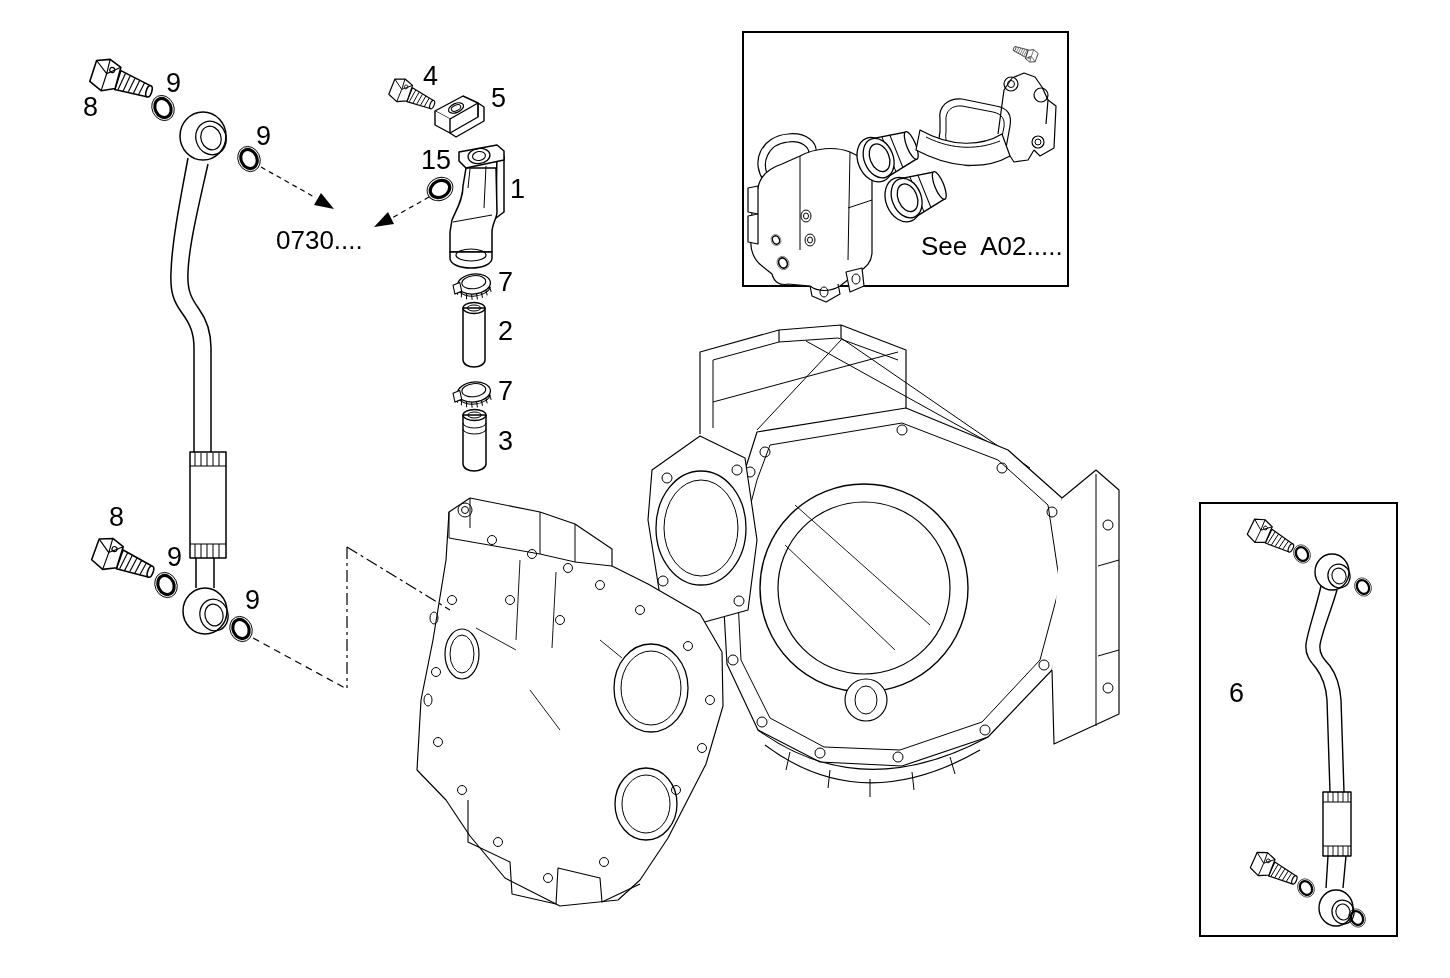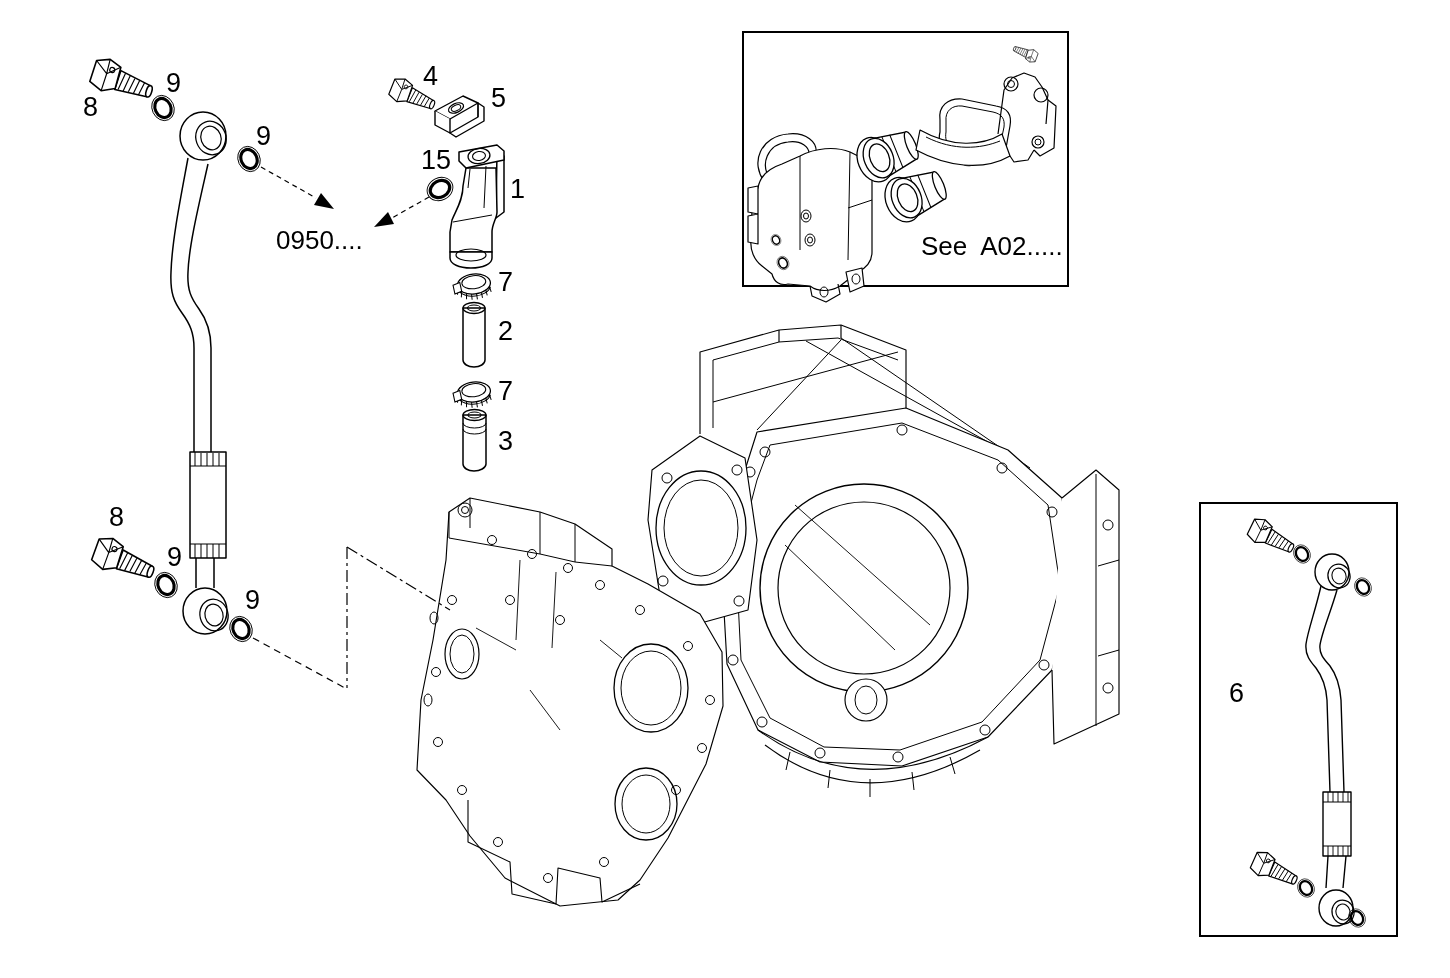--- a/index.html
+++ b/index.html
@@ -272,16 +272,16 @@
 <span class="callout" style="left:510px;top:176px">1</span>
 <span class="callout" style="left:498px;top:269px">7</span>
 <span class="callout" style="left:498px;top:318px">2</span>
 <span class="callout" style="left:498px;top:378px">7</span>
 <span class="callout" style="left:498px;top:428px">3</span>
 <span class="callout" style="left:109px;top:504px">8</span>
 <span class="callout" style="left:167px;top:544px">9</span>
 <span class="callout" style="left:245px;top:587px">9</span>
 <span class="callout" style="left:1229px;top:680px">6</span>
 
-<span class="note" style="left:276px;top:227px">0950....</span>
+<span class="note" style="left:276px;top:227px">0730....</span>
 <span class="note" style="left:921px;top:233px">See  A02.....</span>
 
 </div>
 
 </body></html>

